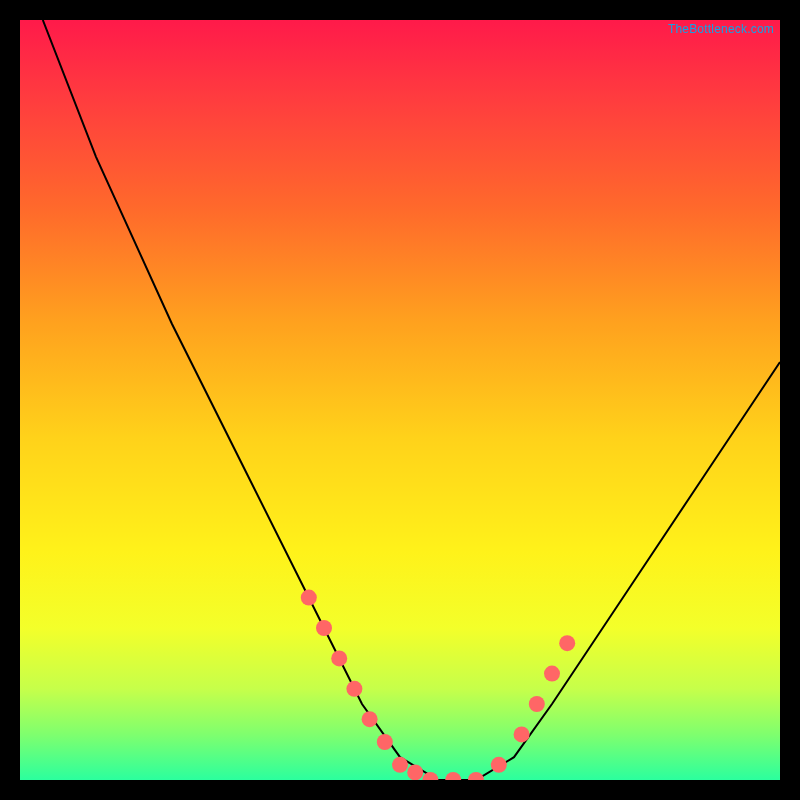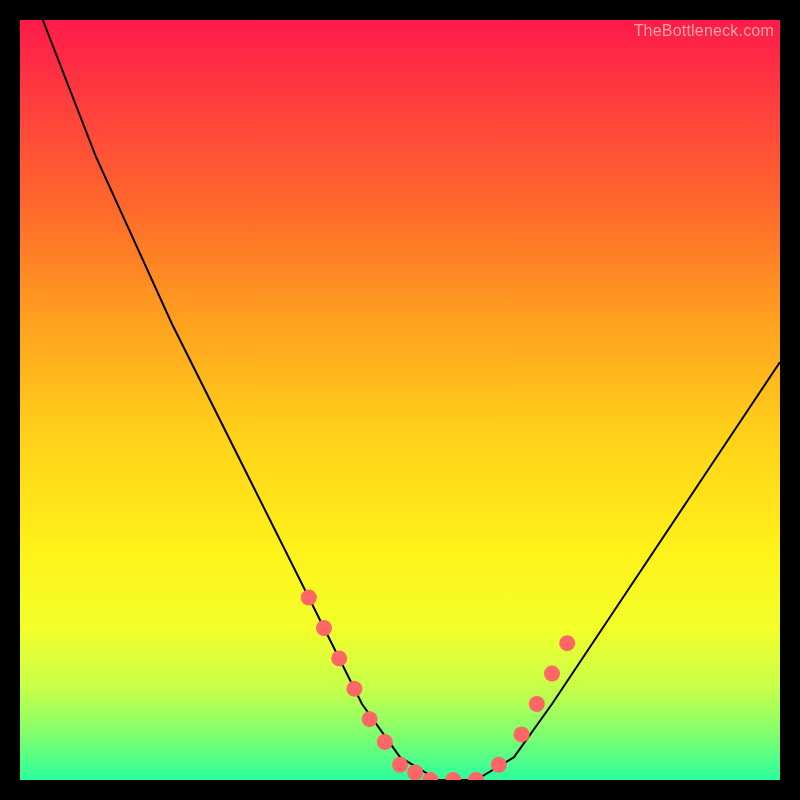--- a/index.html
+++ b/index.html
@@ -33,22 +33,22 @@
       #c6ff4a 88%,
       #7fff6e 94%,
       #2bff9e 100%
     );
   }
   .watermark {
     position: absolute;
     top: 2px;
     right: 6px;
     font-family: Arial, Helvetica, sans-serif;
-    font-size: 16px;
-    color: #fca5a5;
+    font-size: 12px;
+    color: #0ea5e9;
     letter-spacing: 0.2px;
     user-select: none;
   }
   svg.curve {
     position: absolute;
     inset: 0;
     width: 760px;
     height: 760px;
   }
   .curve-path {

